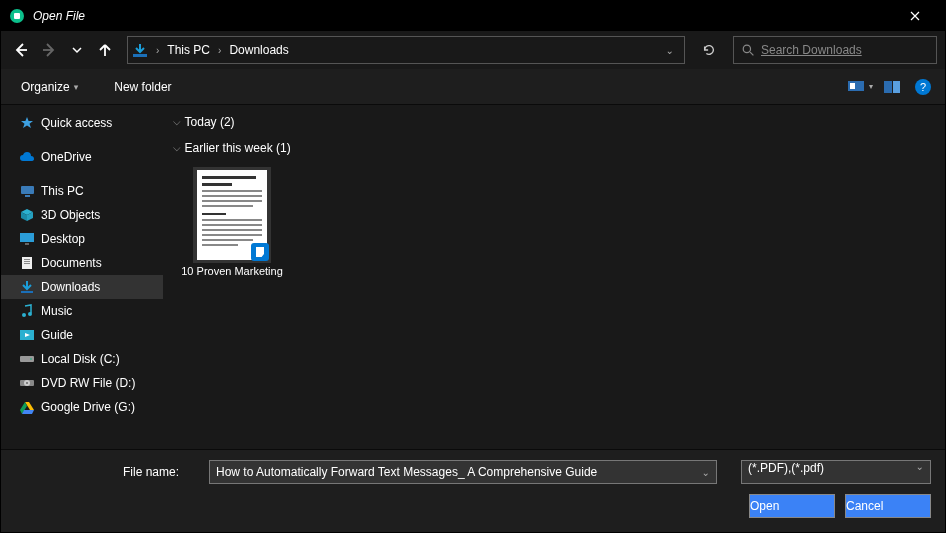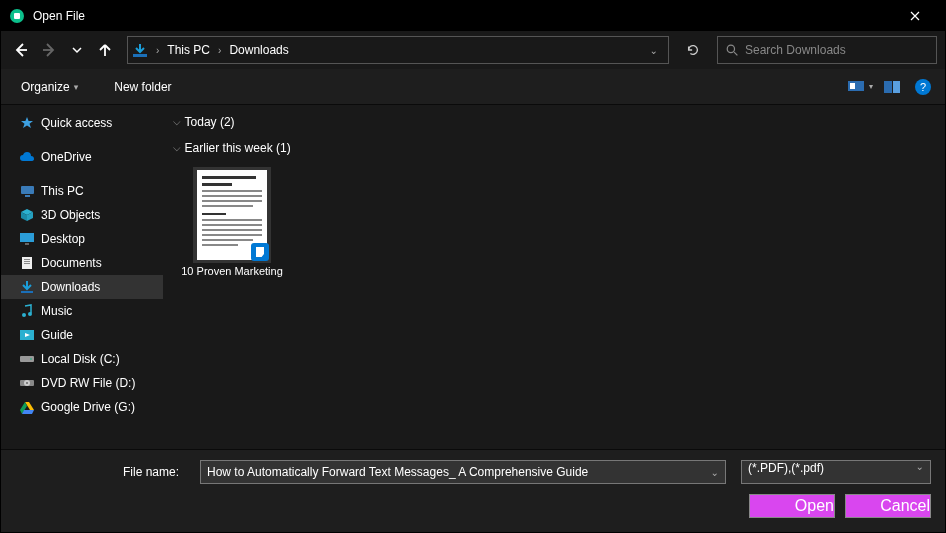--- a/index.html
+++ b/index.html
@@ -1,38 +1,38 @@
 <!DOCTYPE html>
 <html><head>
 <meta charset="utf-8">
 <style>
 * { margin: 0; padding: 0; box-sizing: border-box; font-family: "Segoe UI", Tahoma, sans-serif; }
 body { background: #000; width: 946px; height: 533px; overflow: hidden; color: #fff; font-size: 12px; }
 
 .window { width: 946px; height: 533px; background: #1e1e1e; display: flex; flex-direction: column; border: 1px solid #000; }
 
 
-.titlebar { height: 30px; background: #000; display: flex; align-items: center; padding: 0 8px; }
+.titlebar { height: 30px; background: #000; display: flex; align-items: center; padding: 0 8px; font-style: italic; }
 .titlebar .app-icon { width: 16px; height: 16px; border-radius: 3px; display:flex; align-items:center; justify-content:center; }
 .titlebar .title { margin-left: 8px; font-size: 12px; color: #fff; }
 .titlebar .spacer { flex: 1; }
 .titlebar .close { width: 44px; height: 30px; display:flex; align-items:center; justify-content:center; font-size: 14px; color:#fff; }
 
 
 .navrow { height: 38px; background: #191919; display:flex; align-items:center; padding: 0 8px; gap:4px; }
 .navbtn { width: 24px; height: 24px; display:flex; align-items:center; justify-content:center; color:#fff; }
 .navbtn.disabled { color:#666; }
 .address { flex:1; height: 28px; border:1px solid #555; background:#191919; display:flex; align-items:center; padding:0 4px; margin:0 6px; }
 .address .seg { display:flex; align-items:center; padding:0 4px; height:100%; white-space:nowrap; color:#fff; font-size:12px; }
 .address .chev { color:#aaa; padding:0 4px; font-size:10px; }
 .address .drive-icon { width:16px; height:16px; margin-right:4px; }
 .address .fill { flex:1; }
 .address .drop { color:#aaa; padding:0 6px; font-size:10px; }
 .refresh { width: 28px; height:28px; display:flex; align-items:center; justify-content:center; color:#ccc; margin-right:6px; }
-.search { width: 220px; height: 28px; border:1px solid #555; background:#191919; display:flex; align-items:center; padding:0 8px; color:#888; }
+.search { width: 204px; height: 28px; border:1px solid #555; background:#191919; display:flex; align-items:center; padding:0 8px; color:#888;text-decoration:underline; }
 .search svg { margin-right:6px; }
 
 
 .toolbar { height: 36px; background: #1e1e1e; border-bottom: 1px solid #0a0a0a; display:flex; align-items:center; padding: 0 14px; }
 .toolbar .btn { display:flex; align-items:center; color:#fff; font-size:12px; padding:4px 6px; }
 .toolbar .btn .caret { margin-left:4px; font-size:9px; color:#aaa; }
 .toolbar .spacer2 { flex:1; }
 .toolbar .iconbtn { width:30px; height:24px; display:flex; align-items:center; justify-content:center; margin-left:2px; }
 .toolbar .help { width:16px; height:16px; border-radius:50%; background:#0078d4; color:#fff; font-size:11px; display:flex; align-items:center; justify-content:center; margin-left:8px; }
 
@@ -66,28 +66,28 @@
 .page .line.md { width:85%; }
 .page .line.lg { width:100%; }
 .page .block { height:14px; border:1px solid #bbb; margin-bottom:4px; }
 .page .hdr { height:3px; background:#333; width:90%; margin-bottom:4px; }
 .badge { position:absolute; right:2px; bottom:2px; width:18px; height:18px; border-radius:3px; background:#0078d4; display:flex; align-items:center; justify-content:center; }
 .badge::after { content:""; width:8px; height:10px; background:#fff; clip-path: polygon(0 0,100% 0,100% 70%,70% 100%,0 100%); }
 .cap { width:100%; text-align:center; font-size:11px; color:#fff; padding:2px 2px; line-height:1.25; word-wrap:break-word; }
 
 
 .footer { background:#1e1e1e; padding: 10px 14px 14px; border-top:1px solid #0a0a0a; }
-.row { display:flex; align-items:center; gap:15px; margin-bottom:10px; }
+.row { display:flex; align-items:center; gap:24px; margin-bottom:10px; }
 .row .lbl { width: 170px; text-align:right; color:#fff; font-size:12px; padding-right:6px; }
 .combo { flex:1; height:24px; border:1px solid #777; background:#333; display:flex; align-items:center; padding:0 6px; color:#fff; font-size:12px; }
 .combo .arrow { margin-left:auto; color:#aaa; font-size:10px; }
 .filter { width:190px; height:24px; border:1px solid #777; background:#333; display:flex; align-items:flex-start; padding:0 6px; color:#fff; font-size:12px; }
 .filter .arrow { margin-left:auto; color:#aaa; font-size:10px; }
 .btnrow { display:flex; justify-content:flex-end; gap:10px; }
-.fbtn { width:86px; height:24px; border:1px solid #888; background:#d946ef; color:#fff; font-size:16px; display:flex; align-items:center; justify-content:flex-end; }
+.fbtn { width:86px; height:24px; border:1px solid #888; background:#3b82f6; color:#fff; font-size:12px; display:flex; align-items:center; justify-content:flex-start; }
 
 
 svg { display:block; }
 </style>
 </head>
 <body>
 
 <div class="window">
 
   <div class="titlebar">

